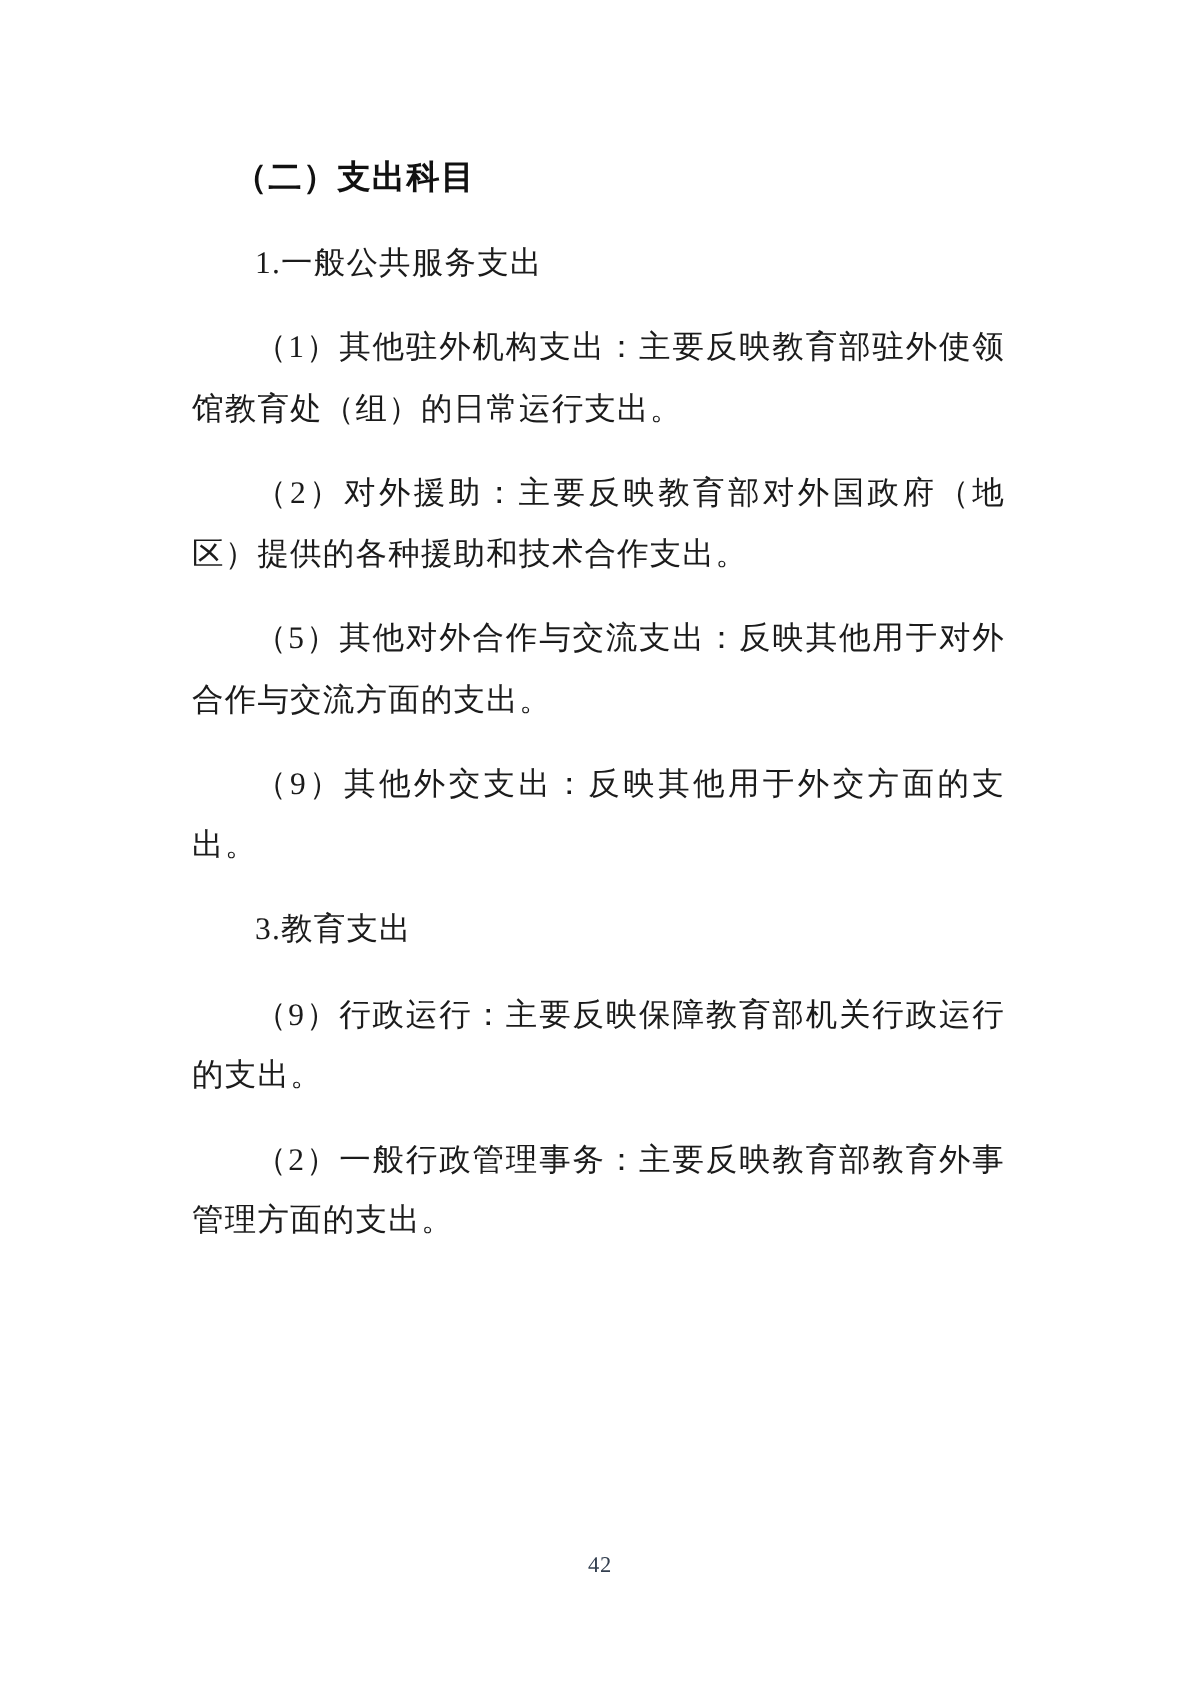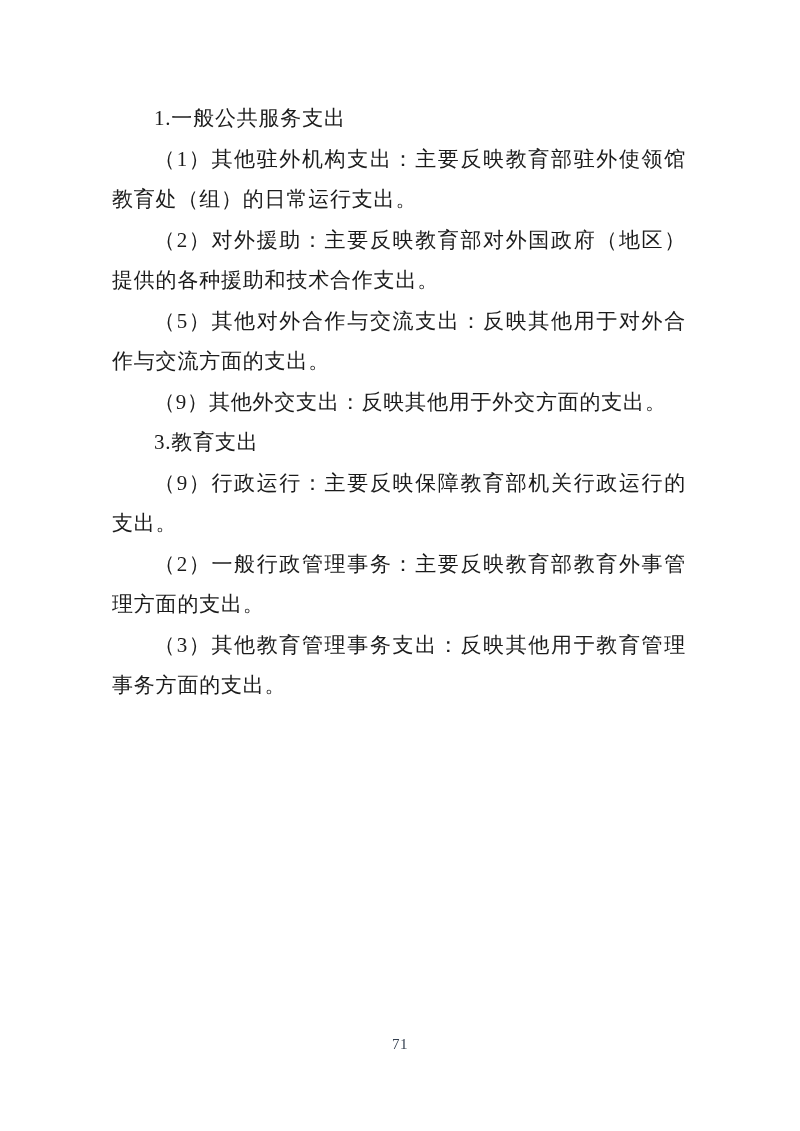--- a/index.html
+++ b/index.html
@@ -25,21 +25,21 @@
   .heading {
     margin: 0 0 13px 0;
     font-size: 22px;
     font-weight: bold;
     line-height: 40.5px;
     text-indent: 2em;
     letter-spacing: 1px;
     color: #111111;
   }
   .para {
-    margin: 0;
+    margin: 16px;
     font-size: 21px;
     line-height: 40.5px;
     letter-spacing: 0.8px;
     text-indent: 2em;
     text-align: justify;
     word-break: break-all;
     overflow-wrap: anywhere;
   }
   .page-number {
     position: absolute;
@@ -50,24 +50,24 @@
     font-size: 15px;
     letter-spacing: 0.5px;
     color: #333f4f;
   }
 </style>
 </head>
 <body>
 
 <div class="page">
   <div class="content">
+    <h2 class="heading">（二）支出科目</h2>
     <p class="para">1.一般公共服务支出</p>
     <p class="para">（1）其他驻外机构支出：主要反映教育部驻外使领馆教育处（组）的日常运行支出。</p>
     <p class="para">（2）对外援助：主要反映教育部对外国政府（地区）提供的各种援助和技术合作支出。</p>
     <p class="para">（5）其他对外合作与交流支出：反映其他用于对外合作与交流方面的支出。</p>
     <p class="para">（9）其他外交支出：反映其他用于外交方面的支出。</p>
     <p class="para">3.教育支出</p>
     <p class="para">（9）行政运行：主要反映保障教育部机关行政运行的支出。</p>
     <p class="para">（2）一般行政管理事务：主要反映教育部教育外事管理方面的支出。</p>
-    <p class="para">（3）其他教育管理事务支出：反映其他用于教育管理事务方面的支出。</p>
   </div>
-  <div class="page-number">71</div>
+  <div class="page-number">42</div>
 </div>
 
 </body></html>

